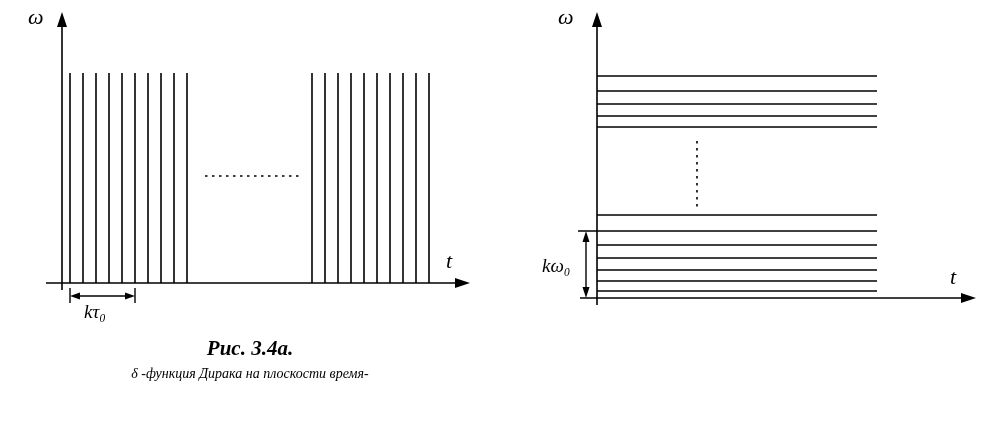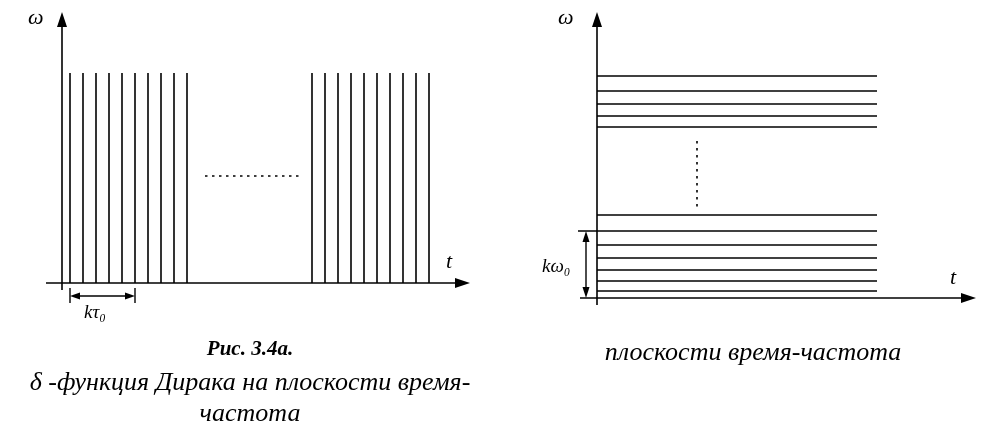--- a/index.html
+++ b/index.html
@@ -40,21 +40,21 @@
     font-style: italic;
     margin-top: 6px;
     color: #000;
   }
   .caption-title {
     font-weight: bold;
     font-size: 21px;
     margin: 0 0 5px 0;
   }
   .caption-body {
-    font-size: 26px;
+    font-size: 14px;
     line-height: 1.2;
     margin: 4px;
   }
   .caption-body sup { font-size: 0.62em; }
 </style>
 </head>
 <body>
 
 <div class="canvas">
 
@@ -103,21 +103,20 @@
         <polygon points="70,296 80,292.5 80,299.5"></polygon>
         <polygon points="135,296 125,292.5 125,299.5"></polygon>
       </g>
       <text class="dim-label" x="84" y="318">kτ₀</text>
     </svg>
 
     <figcaption class="caption">
       <div class="caption-title">Рис. 3.4а.</div>
       <div class="caption-body">
         <div>δ -функция Дирака на плоскости время-</div>
-        <div>частота</div>
       </div>
     </figcaption>
   </figure>
 
   <figure class="panel right" style="margin:0">
     <svg width="506" height="330" viewBox="0 0 506 330">
 
       <line x1="97" y1="305" x2="97" y2="26"></line>
       <polygon points="97,12 92,27 102,27"></polygon>
       <text class="axis-label" x="58" y="24">ω</text>
@@ -148,18 +147,17 @@
       <g>
         <line class="thin" x1="86" y1="238" x2="86" y2="291"></line>
         <polygon points="86,231 82.5,242 89.5,242"></polygon>
         <polygon points="86,298 82.5,287 89.5,287"></polygon>
       </g>
       <text class="dim-label" x="42" y="272">kω₀</text>
     </svg>
 
     <figcaption class="caption">
       <div class="caption-body">
-        <div>плоскости время-частота</div>
       </div>
     </figcaption>
   </figure>
 
 </div>
 
 </body></html>

